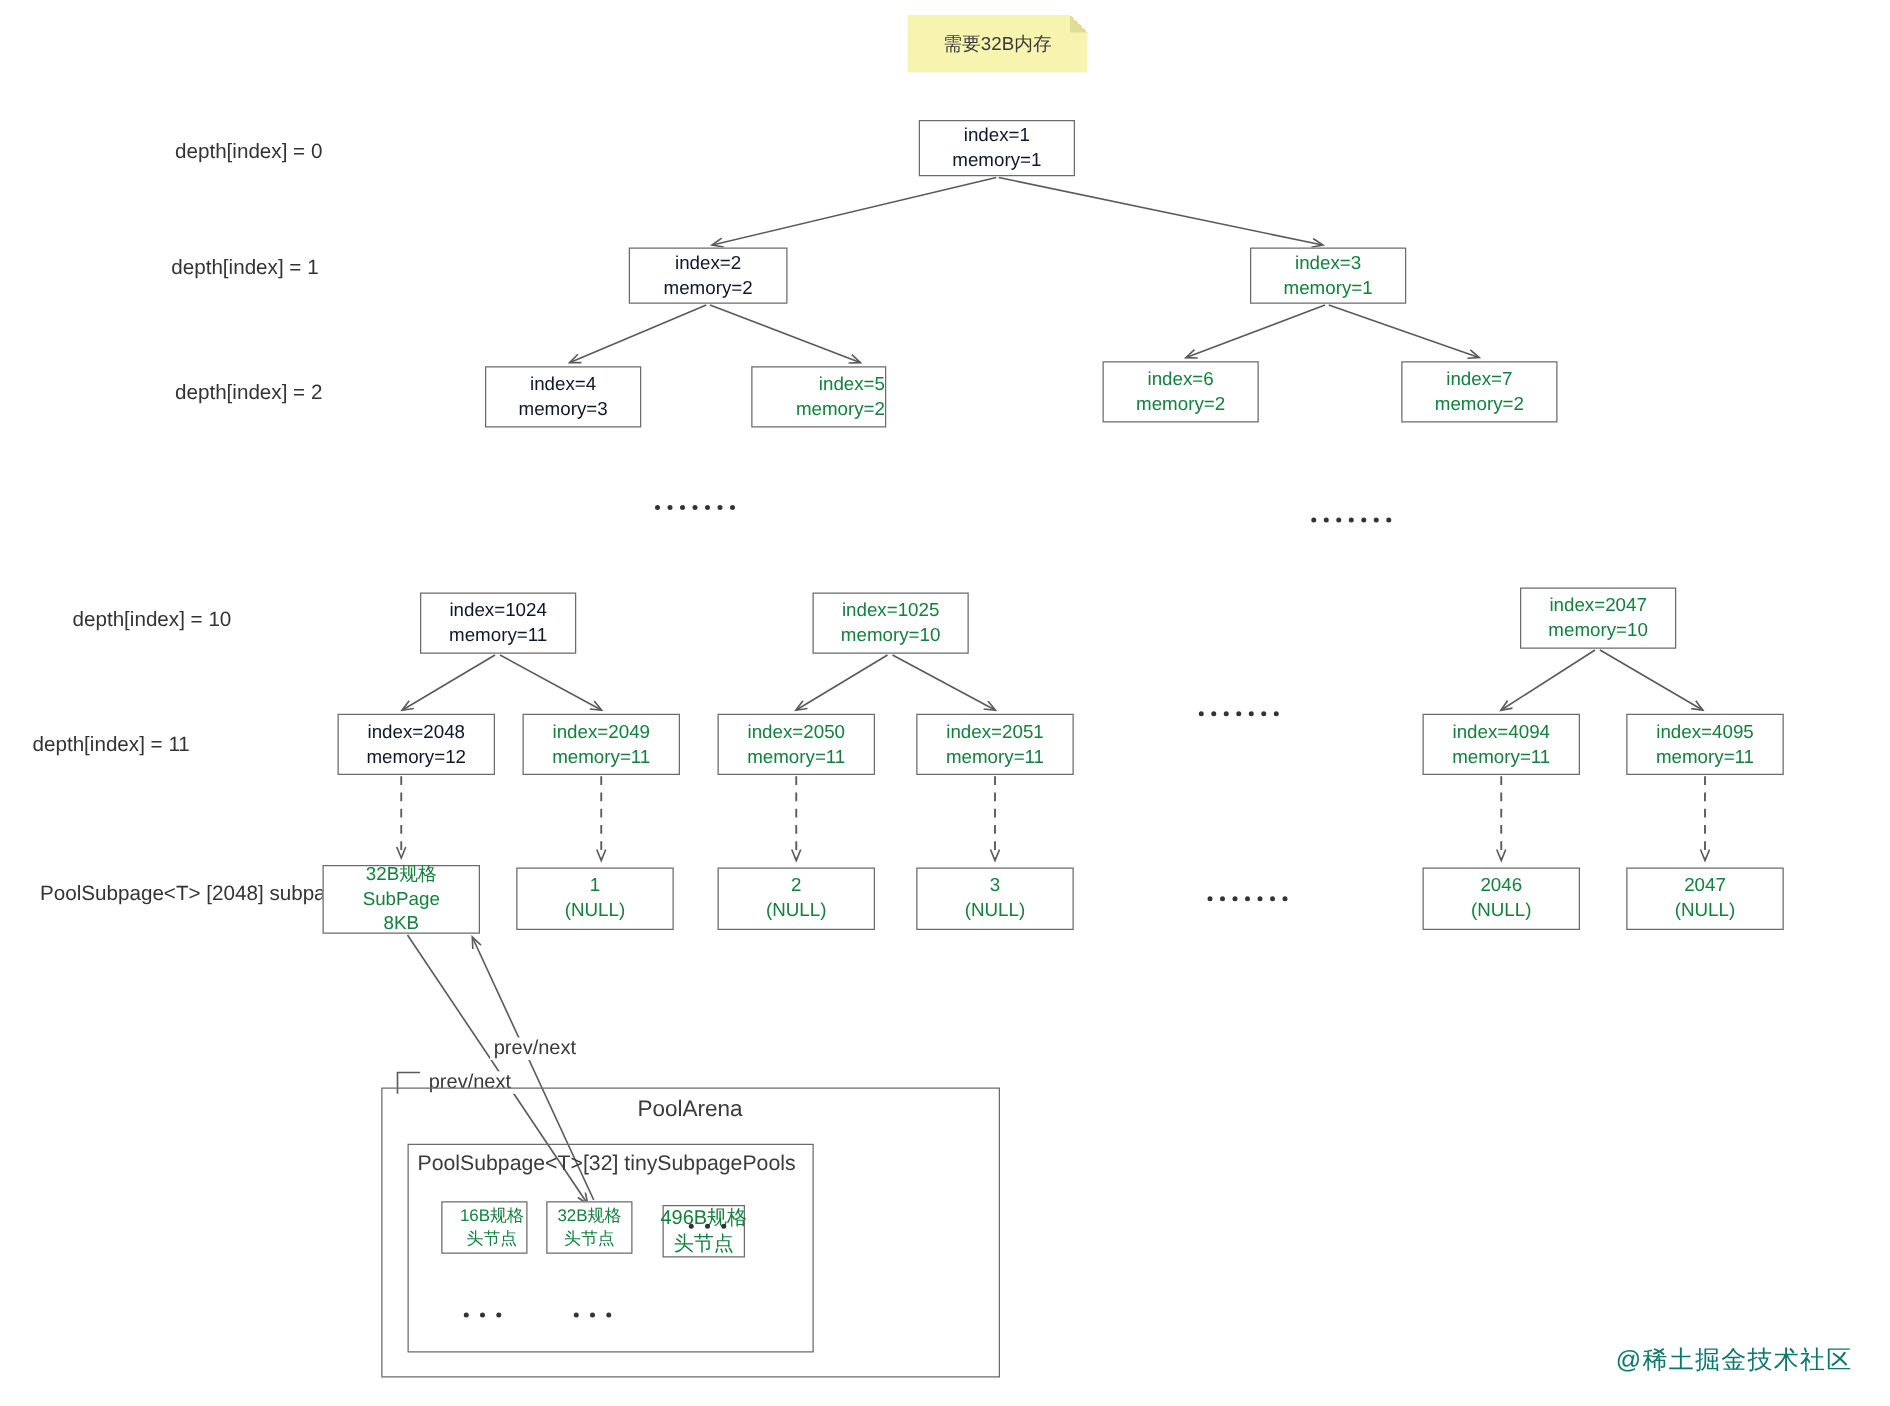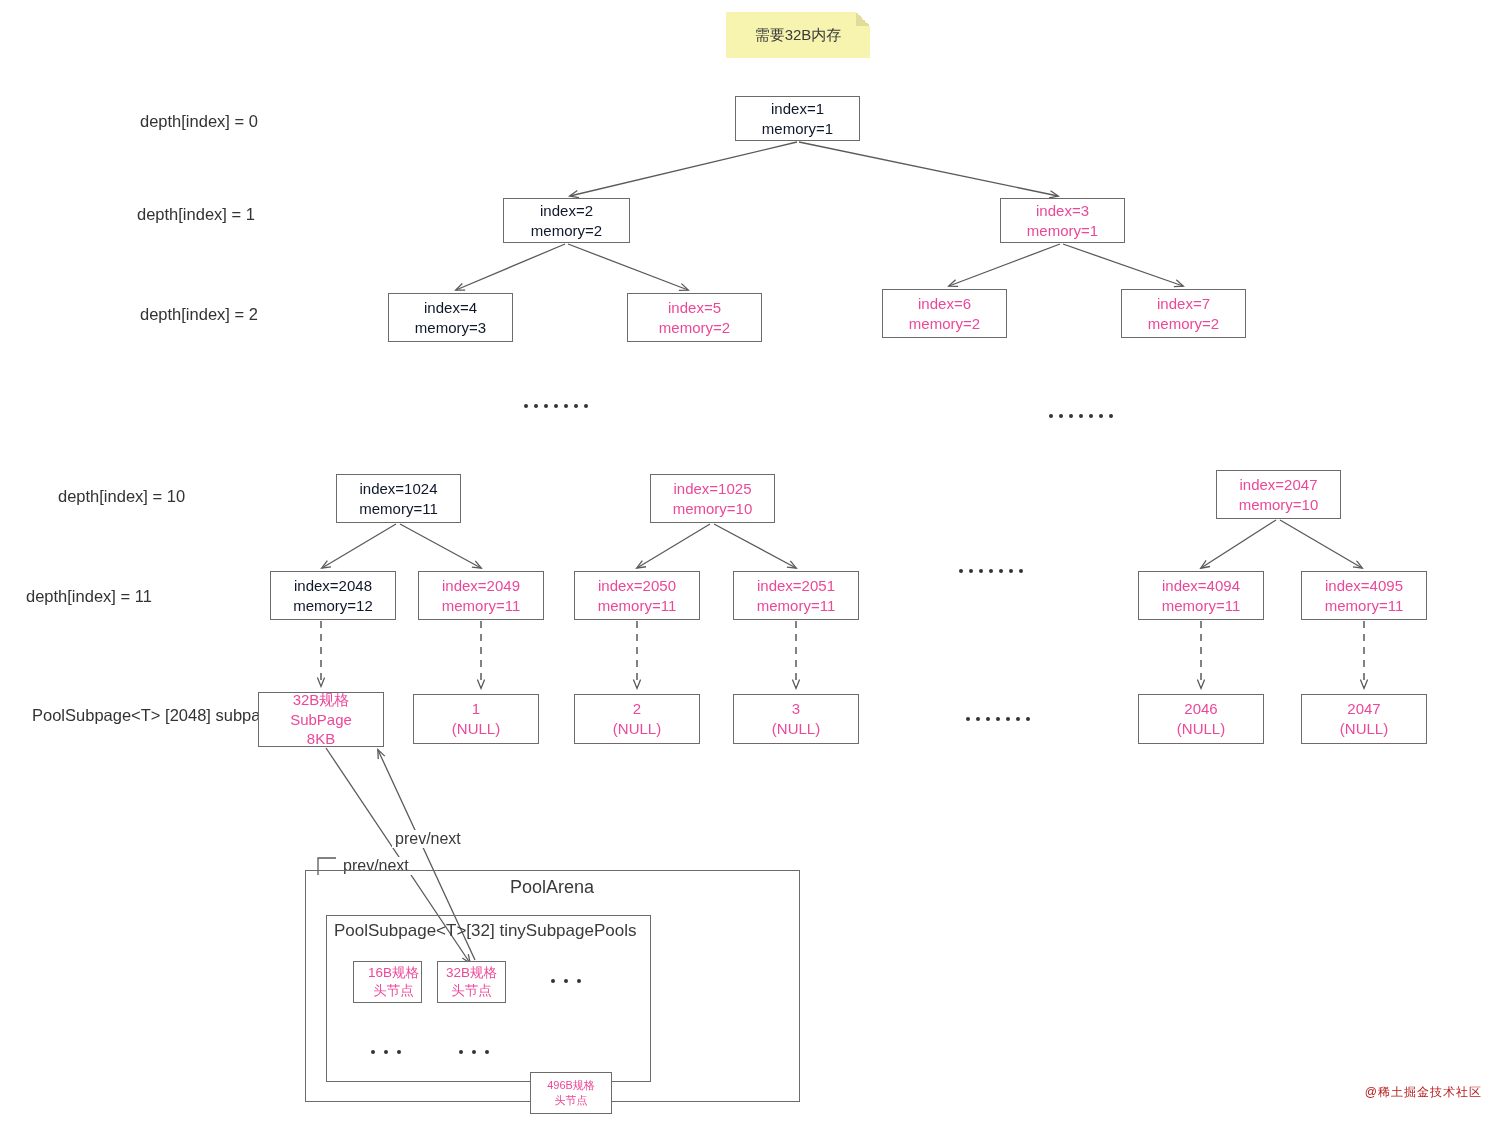--- a/index.html
+++ b/index.html
@@ -13,21 +13,21 @@
 
   
   .node{
     position:absolute;
     border:1.6px solid #6b6b6b;
     background:#ffffff;
     box-sizing:border-box;
     display:flex;flex-direction:column;
     align-items:center;justify-content:center;
     font-size:15px;line-height:1.32;
-    color:#ec4899;
+    color:#15803d;
     text-align:center;
     white-space:nowrap;
   }
   .node.red{color:#0f172a;border-color:#6b6b6b;}
   .node .ln{display:block;}
 
   
   .axis-label{
     position:absolute;font-size:16.5px;color:#333333;white-space:nowrap;
     line-height:1.35;
@@ -56,21 +56,21 @@
   }
   .frame-title{
     position:absolute;font-size:18px;color:#3a3a3a;white-space:nowrap;
   }
   .inline-label{
     position:absolute;font-size:16px;color:#3a3a3a;white-space:nowrap;
     background:#ffffff;padding:0 3px;
   }
   .watermark{
     position:absolute;right:30px;bottom:24px;
-    font-size:12px;color:#b91c1c;white-space:nowrap;
+    font-size:20px;color:#0f766e;white-space:nowrap;
     letter-spacing:1px;
   }
 </style>
 </head>
 <body>
 
 <div id="canvas">
 
   <svg class="edges" viewBox="0 0 1512 1125">
     <defs>
@@ -144,21 +144,21 @@
     <span class="ln">memory=2</span>
   </div>
   <div class="node" style="left:1000px;top:198px;width:125px;height:45px;">
     <span class="ln">index=3</span>
     <span class="ln">memory=1</span>
   </div>
   <div class="node red" style="left:388px;top:293px;width:125px;height:49px;">
     <span class="ln">index=4</span>
     <span class="ln">memory=3</span>
   </div>
-  <div class="node" style="left:627px;top:293px;width:135px;height:49px;">
+  <div class="node" style="left:601px;top:293px;width:108px;height:49px;align-items:flex-end;">
     <span class="ln">index=5</span>
     <span class="ln">memory=2</span>
   </div>
   <div class="node" style="left:882px;top:289px;width:125px;height:49px;">
     <span class="ln">index=6</span>
     <span class="ln">memory=2</span>
   </div>
   <div class="node" style="left:1121px;top:289px;width:125px;height:49px;">
     <span class="ln">index=7</span>
     <span class="ln">memory=2</span>
@@ -278,21 +278,21 @@
   <div class="frame-title" style="left:334px;top:921px;font-size:17px;">PoolSubpage&lt;T&gt;[32] tinySubpagePools</div>
 
   <div class="node" style="left:353px;top:961px;width:69px;height:42px;font-size:13.5px;border-width:1.4px;padding-left:12px;">
     <span class="ln">16B规格</span>
     <span class="ln">头节点</span>
   </div>
   <div class="node" style="left:437px;top:961px;width:69px;height:42px;font-size:13.5px;border-width:1.4px;">
     <span class="ln">32B规格</span>
     <span class="ln">头节点</span>
   </div>
-  <div class="node" style="left:530px;top:1072px;width:82px;height:42px;font-size:11px;border-width:1.4px;">
+  <div class="node" style="left:530px;top:964px;width:66px;height:42px;font-size:16px;border-width:1.4px;">
     <span class="ln">496B规格</span>
     <span class="ln">头节点</span>
   </div>
 
   <div class="dots" style="left:551px;top:979px;gap:9px;">
     <i></i>
       <i></i>
       <i></i>
   </div>
   <div class="dots" style="left:371px;top:1050px;gap:9px;">

